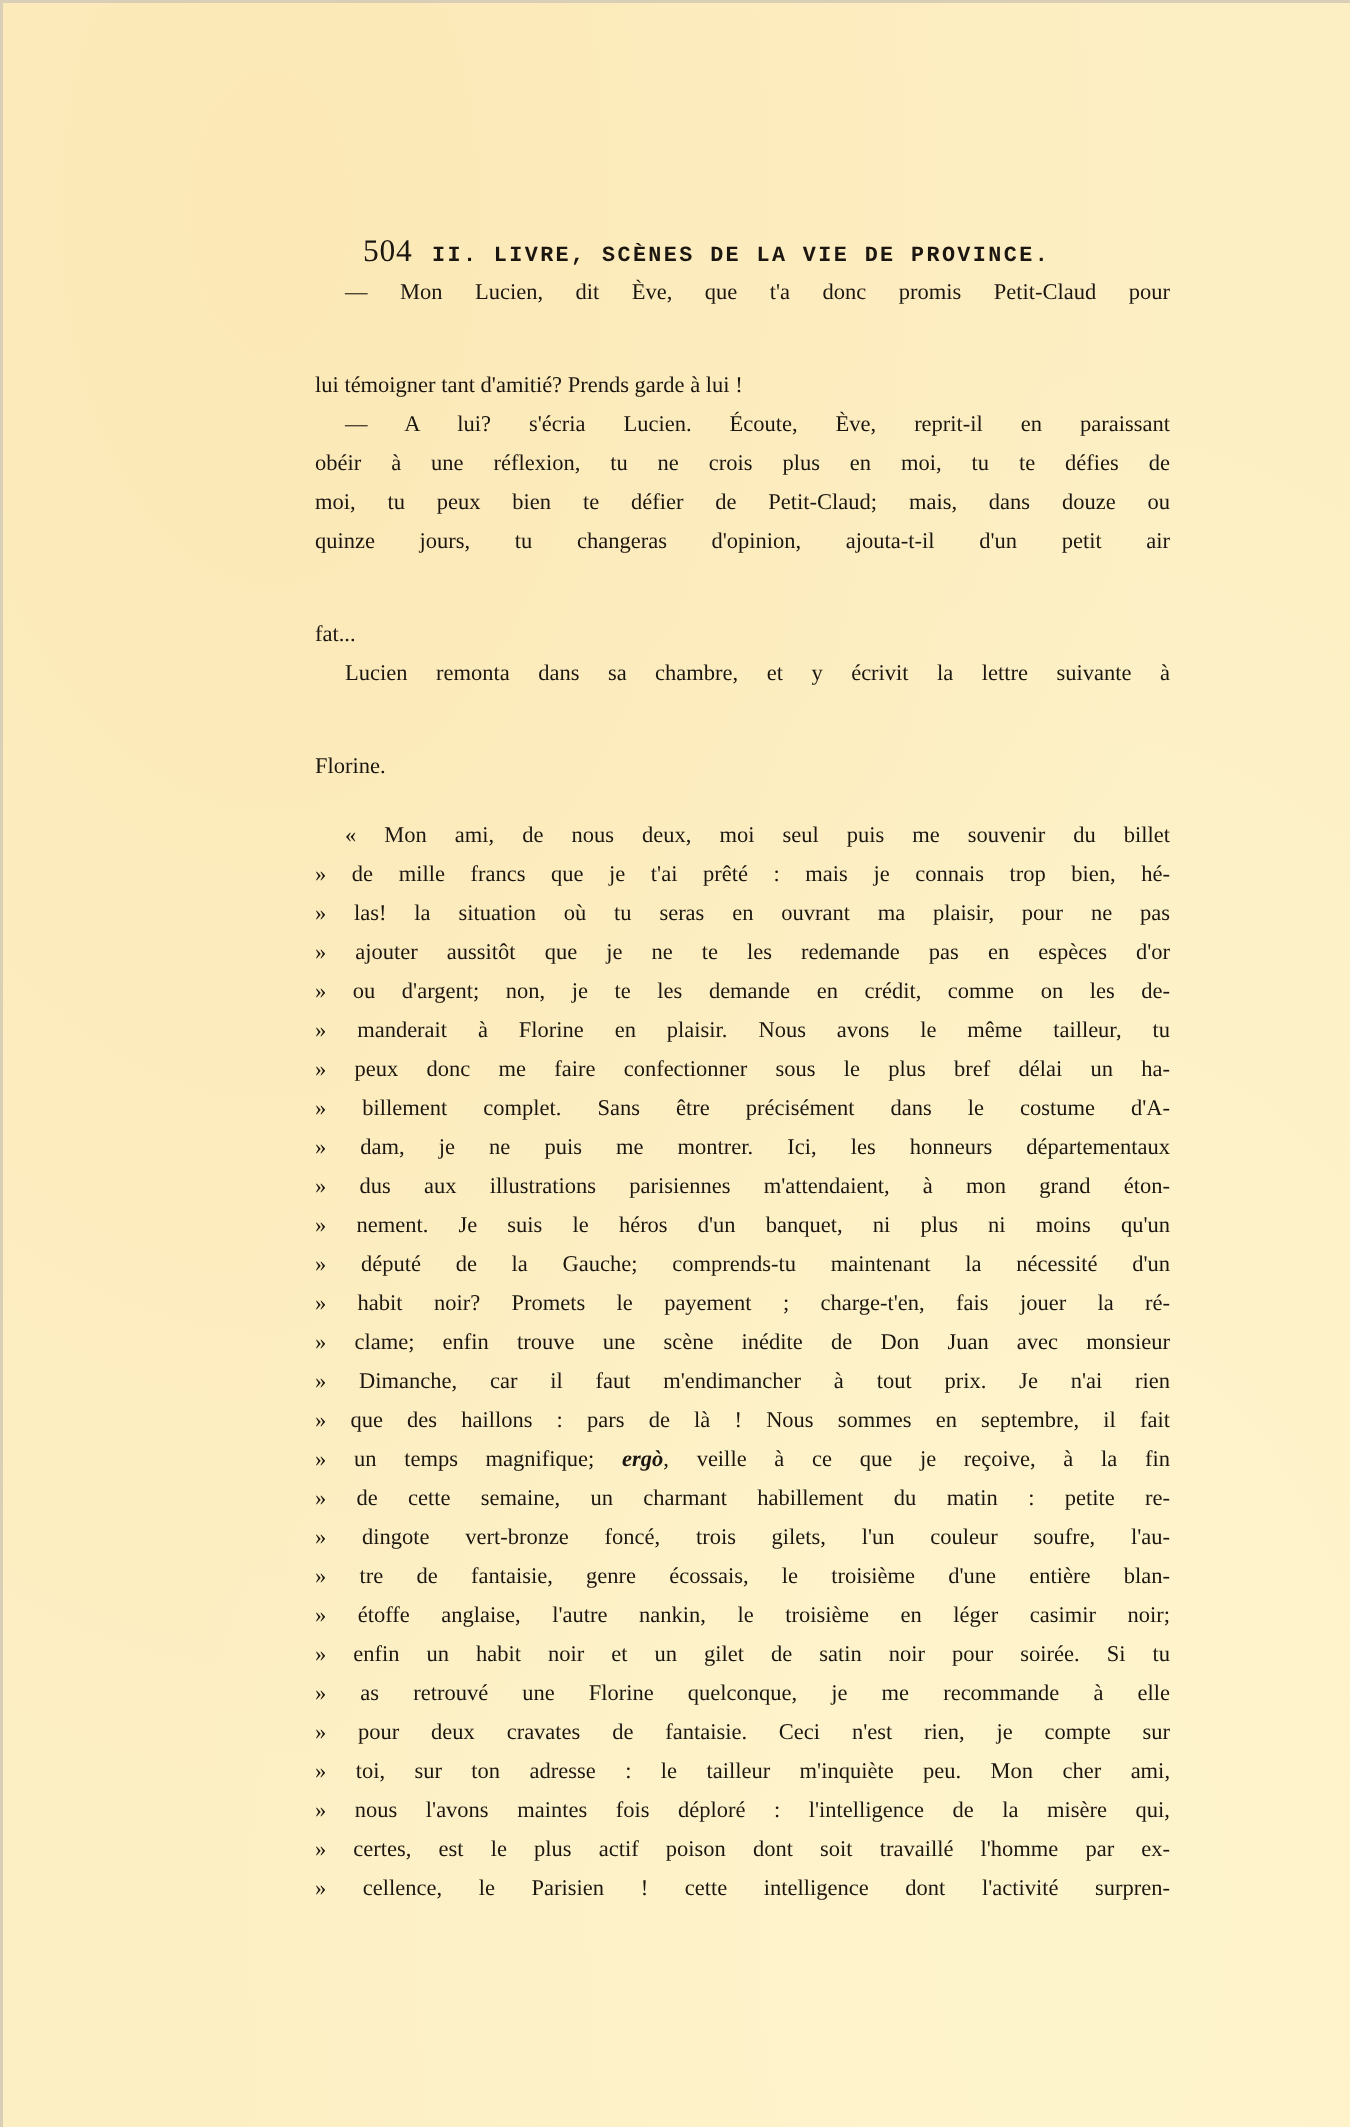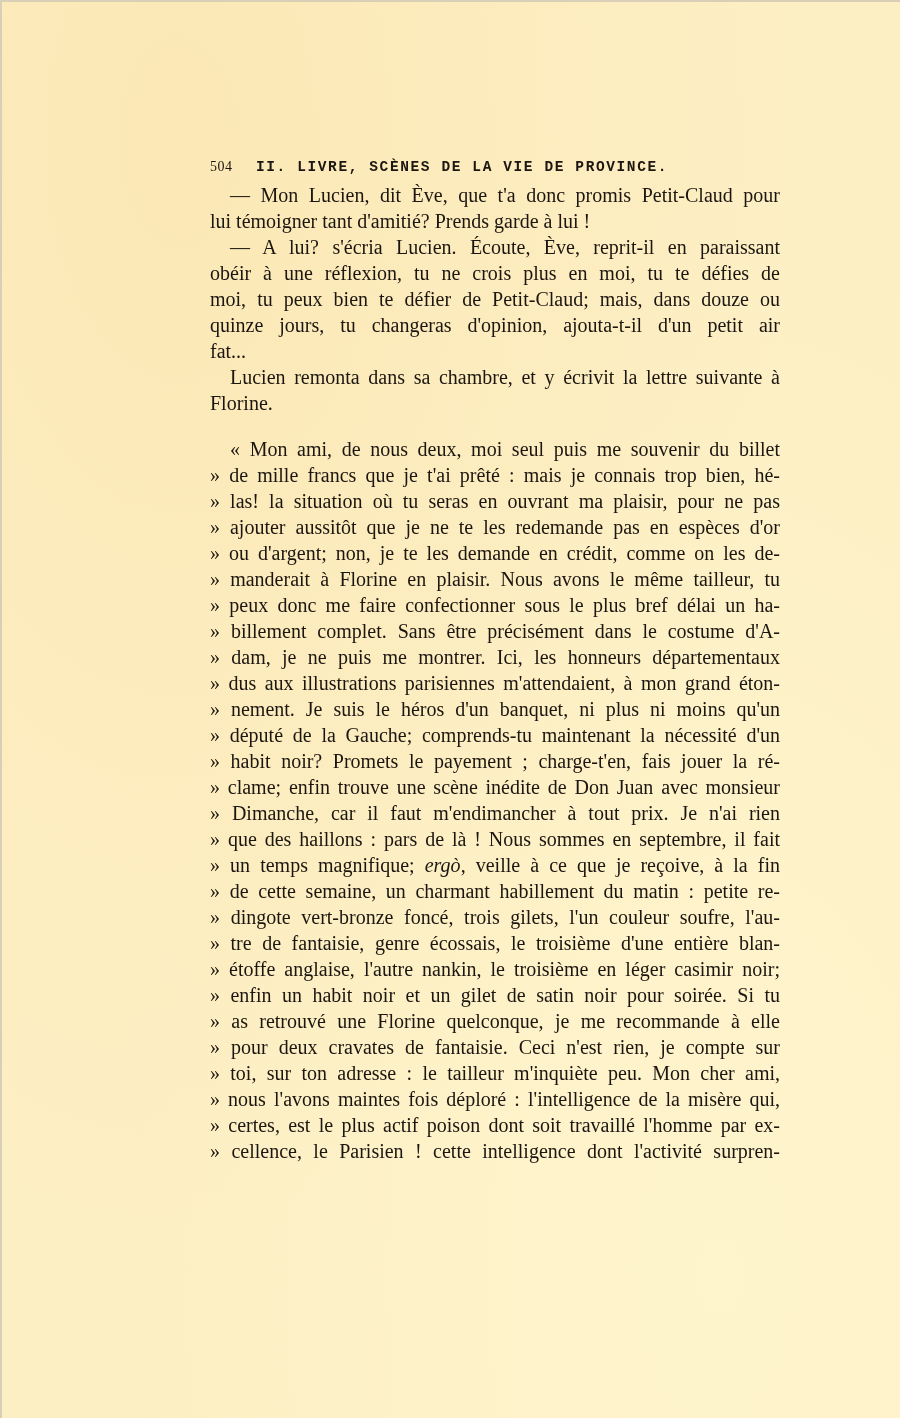--- a/index.html
+++ b/index.html
@@ -42,52 +42,55 @@
       width: 570px;
     }
     .running-head {
       display: flex;
       align-items: baseline;
       height: 30px;
       line-height: 30px;
       white-space: nowrap;
     }
     .page-number {
-      font-size: 14px;
+      font-size: 21px;
       width: 46px;
       letter-spacing: 0.5px;
+      margin-left: 32px;
     }
     .running-title {
       font-size: 14.5px;
       font-weight: bold;
       letter-spacing: 1.6px;
       flex: 1;
       font-family: Liberation Mono, monospace;
     }
     .line {
       display: block;
       height: 26px;
       line-height: 26px;
-      font-size: 20px;
+      font-size: 15px;
       text-align: justify;
       text-align-last: justify;
       white-space: nowrap;
       overflow: visible;
     }
     .line.last {
       text-align-last: left;
+      margin-top: 36px;
     }
     .indent {
       padding-left: 20px;
     }
     .gap {
       height: 20px;
     }
     .italic {
       font-style: italic;
+      font-weight: bold;
     }
   </style>
 </head>
 <body>
 
 <div class="page-bg"></div>
 <div class="page-edge-top"></div>
 <div class="page-edge-left"></div>
 
 <div class="text-block">

